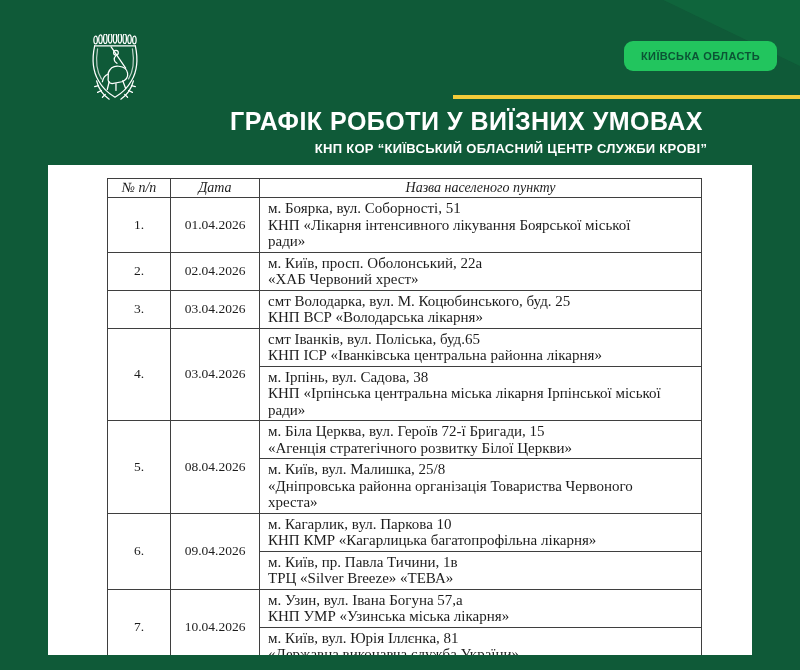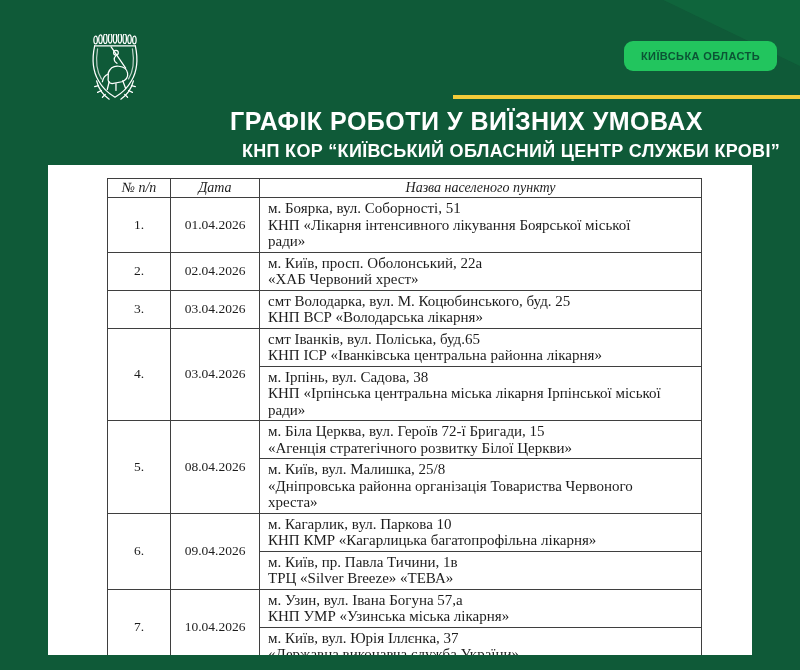--- a/index.html
+++ b/index.html
@@ -23,21 +23,21 @@
   .region-pill{position:absolute;top:41px;right:23px;height:30px;padding:15px 17px;
     background:#22c55e;border-radius:9px;display:flex;align-items:center;
     color:var(--badge-green-text);font-size:11px;font-weight:800;letter-spacing:.4px;}
   .month-label{position:absolute;top:73px;right:47px;color:var(--yellow);
     font-size:17.5px;font-weight:800;letter-spacing:1px;}
   .yellow-rule{position:absolute;top:95px;left:453px;right:0;height:4px;
     background:var(--yellow);}
   .page-title{position:absolute;top:107px;left:230px;right:8px;
     color:#fff;font-size:25px;font-weight:800;letter-spacing:.5px;}
   .page-subtitle{position:absolute;top:141px;left:230px;right:8px;text-align:center;
-    color:#fff;font-size:18px;font-weight:800;letter-spacing:.3px;}
+    color:#fff;font-size:13px;font-weight:800;letter-spacing:.3px;}
   
   .card{position:absolute;left:48px;top:165px;width:704px;height:490px;
     background:var(--card-white);overflow:hidden;}
   table.sched{border-collapse:collapse;table-layout:fixed;width:594px;
     margin:13px 0 0 59px;font-family:"Liberation Serif",serif;
     color:var(--text-dark);border:1.5px solid var(--border-gray);padding-left:24px;}
   table.sched th,table.sched td{border:1px solid var(--border-gray);}
   table.sched th{font-style:italic;font-weight:400;font-size:14px;
     padding:1px 2px;text-align:center;line-height:16px;}
   td.c-num,td.c-date{text-align:center;font-size:13.5px;vertical-align:middle;}
@@ -155,20 +155,20 @@
             <td class="c-loc">м. Київ, пр. Павла Тичини, 1в
 ТРЦ «Silver Breeze»  «ТЕВА»</td>
           </tr>
           <tr>
             <td class="c-num" rowspan="2">7.</td>
             <td class="c-date" rowspan="2">10.04.2026</td>
             <td class="c-loc">м. Узин, вул. Івана Богуна 57,а
 КНП УМР «Узинська міська лікарня»</td>
           </tr>
           <tr>
-            <td class="c-loc">м. Київ, вул. Юрія Іллєнка, 37
+            <td class="c-loc">м. Київ, вул. Юрія Іллєнка, 81
 «Державна виконавча служба України»</td>
           </tr>
         </tbody>
     </table>
   </div>
 
 </div>
 
 </body></html>

